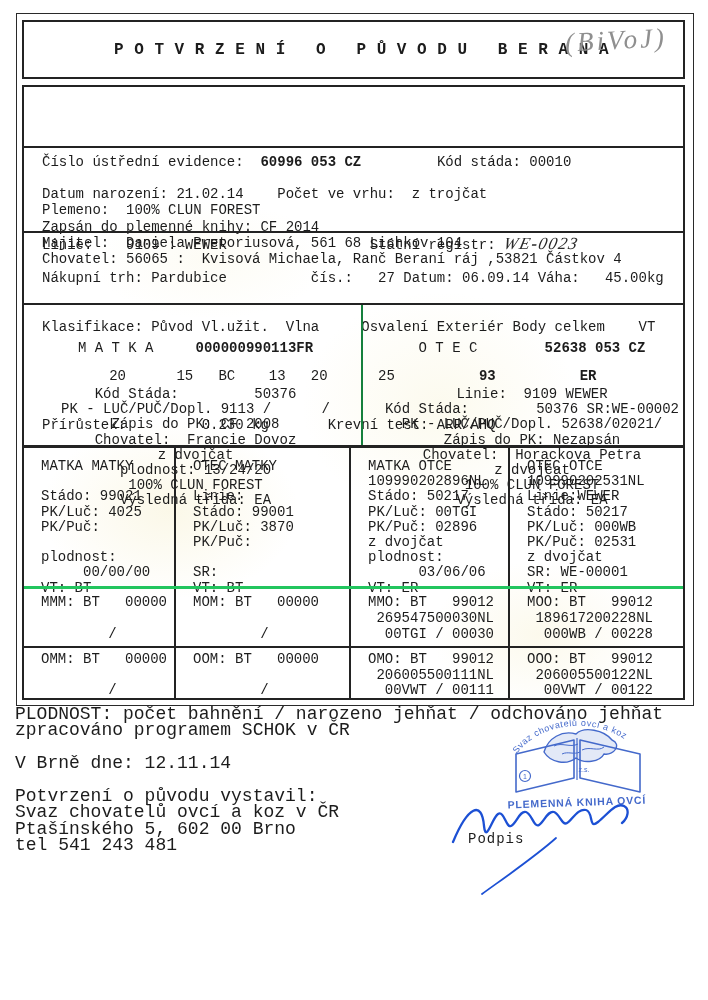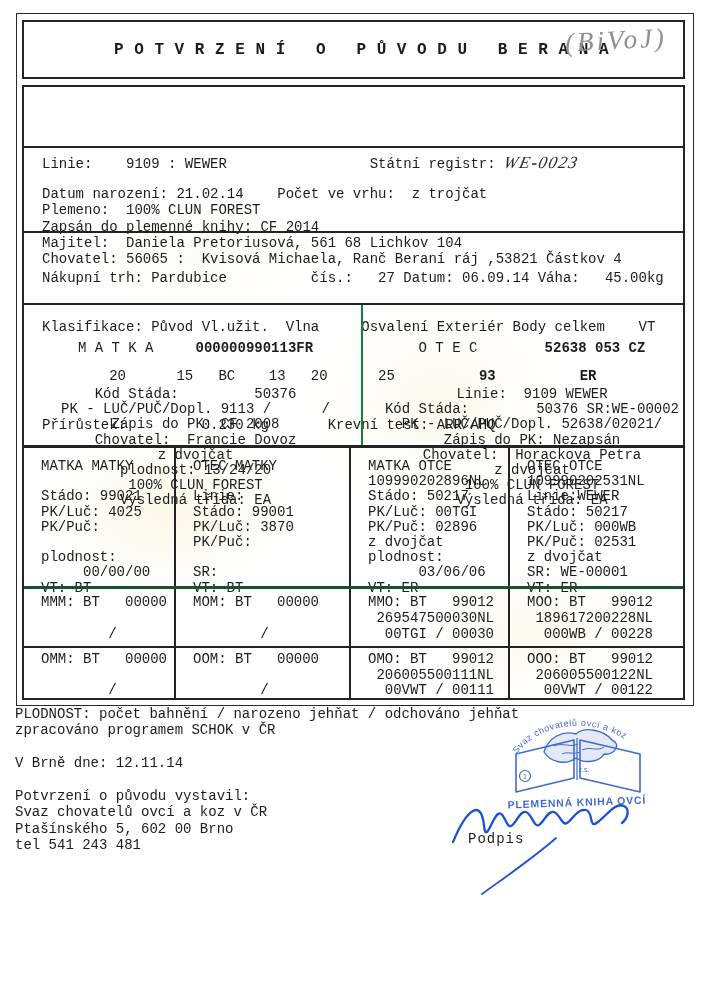--- a/index.html
+++ b/index.html
@@ -33,31 +33,31 @@
   #sec-parents{top:216px;height:142px;border-top:2px solid #232323;padding:0;}
   .pcol{position:absolute;top:0;bottom:0;box-sizing:border-box;padding:6px 0 0 18px;white-space:pre;line-height:15.2px;text-align:center;}
   #pcol-m{left:0;width:325px;}
   #pcol-o{left:337px;right:0;border-left:2px solid #15803d;}
   #sec-gp{top:358px;height:141px;border-top:3px solid #232323;padding:0;}
   .gcol{position:absolute;top:0;bottom:0;box-sizing:border-box;padding:11px 0 0 17px;white-space:pre;line-height:15.2px;}
   .g1{left:0;width:152px;}
   .g2{left:150px;width:206px;border-left:2px solid #232323;}
   .g3{left:325px;width:159px;border-left:2px solid #232323;}
   .g4{left:484px;right:8px;border-left:2px solid #232323;}
-  #sec-ggp1{top:499px;height:60px;border-top:3px solid #14532d;padding:12px;}
+  #sec-ggp1{top:499px;height:60px;border-top:3px solid #22c55e;padding:12px;}
   #sec-ggp2{top:559px;bottom:0;border-top:2px solid #232323;padding:0;}
   .ggcell{position:absolute;top:0;bottom:0;box-sizing:border-box;padding:5px 0 0 17px;white-space:pre;line-height:16px;}
   #sec-ggp2 .ggcell{padding-top:4px;line-height:15.5px;}
 
   .hand-reg{
     display:inline-block;font-family:cursive;font-style:italic;font-size:17px;
     letter-spacing:1.5px;color:#2a2a2a;transform:skewX(-12deg);vertical-align:baseline;
   }
 
-  #footer{position:absolute;left:15px;top:706px;font-size:14px;line-height:16.4px;white-space:pre;}
+  #footer{position:absolute;left:15px;top:706px;font-size:18px;line-height:16.4px;white-space:pre;}
   #podpis{position:absolute;left:468px;top:831px;font-size:14px;letter-spacing:1px;}
 
   #stamp{position:absolute;left:492px;top:700px;opacity:0.88;}
   #signature{position:absolute;left:438px;top:780px;}
 </style>
 </head>
 <body>
 
 <div class="stain" id="stain1"></div>
 <div class="stain" id="stain2"></div>
@@ -67,20 +67,21 @@
 <div class="outer"></div>
 
 <div class="titlebox">
   <span class="title">P O T V R Z E N Í   O   P Ů V O D U   B E R A N A</span>
   <span class="hand-name">(BiVoJ)</span>
 </div>
 
 <div class="mainbox">
 
   <div class="sec" id="sec-header">
+    <div class="pre"><span>Číslo ústřední evidence:  </span><span class="b">60996 053 CZ</span><span>         Kód stáda: 00010</span></div>
     <div class="pre"><span>Linie:    9109 : WEWER                 Státní registr: </span><span class="hand-reg">WE-0023</span></div>
   </div>
 
   <div class="sec" id="sec-identity">
     <div class="pre">Datum narození: 21.02.14    Počet ve vrhu:  z trojčat
 Plemeno:  100% CLUN FOREST
 Zapsán do plemenné knihy: CF 2014
 Majitel:  Daniela Pretoriusová, 561 68 Lichkov 104
 Chovatel: 56065 :  Kvisová Michaela, Ranč Beraní ráj ,53821 Částkov 4</div>
   </div>

